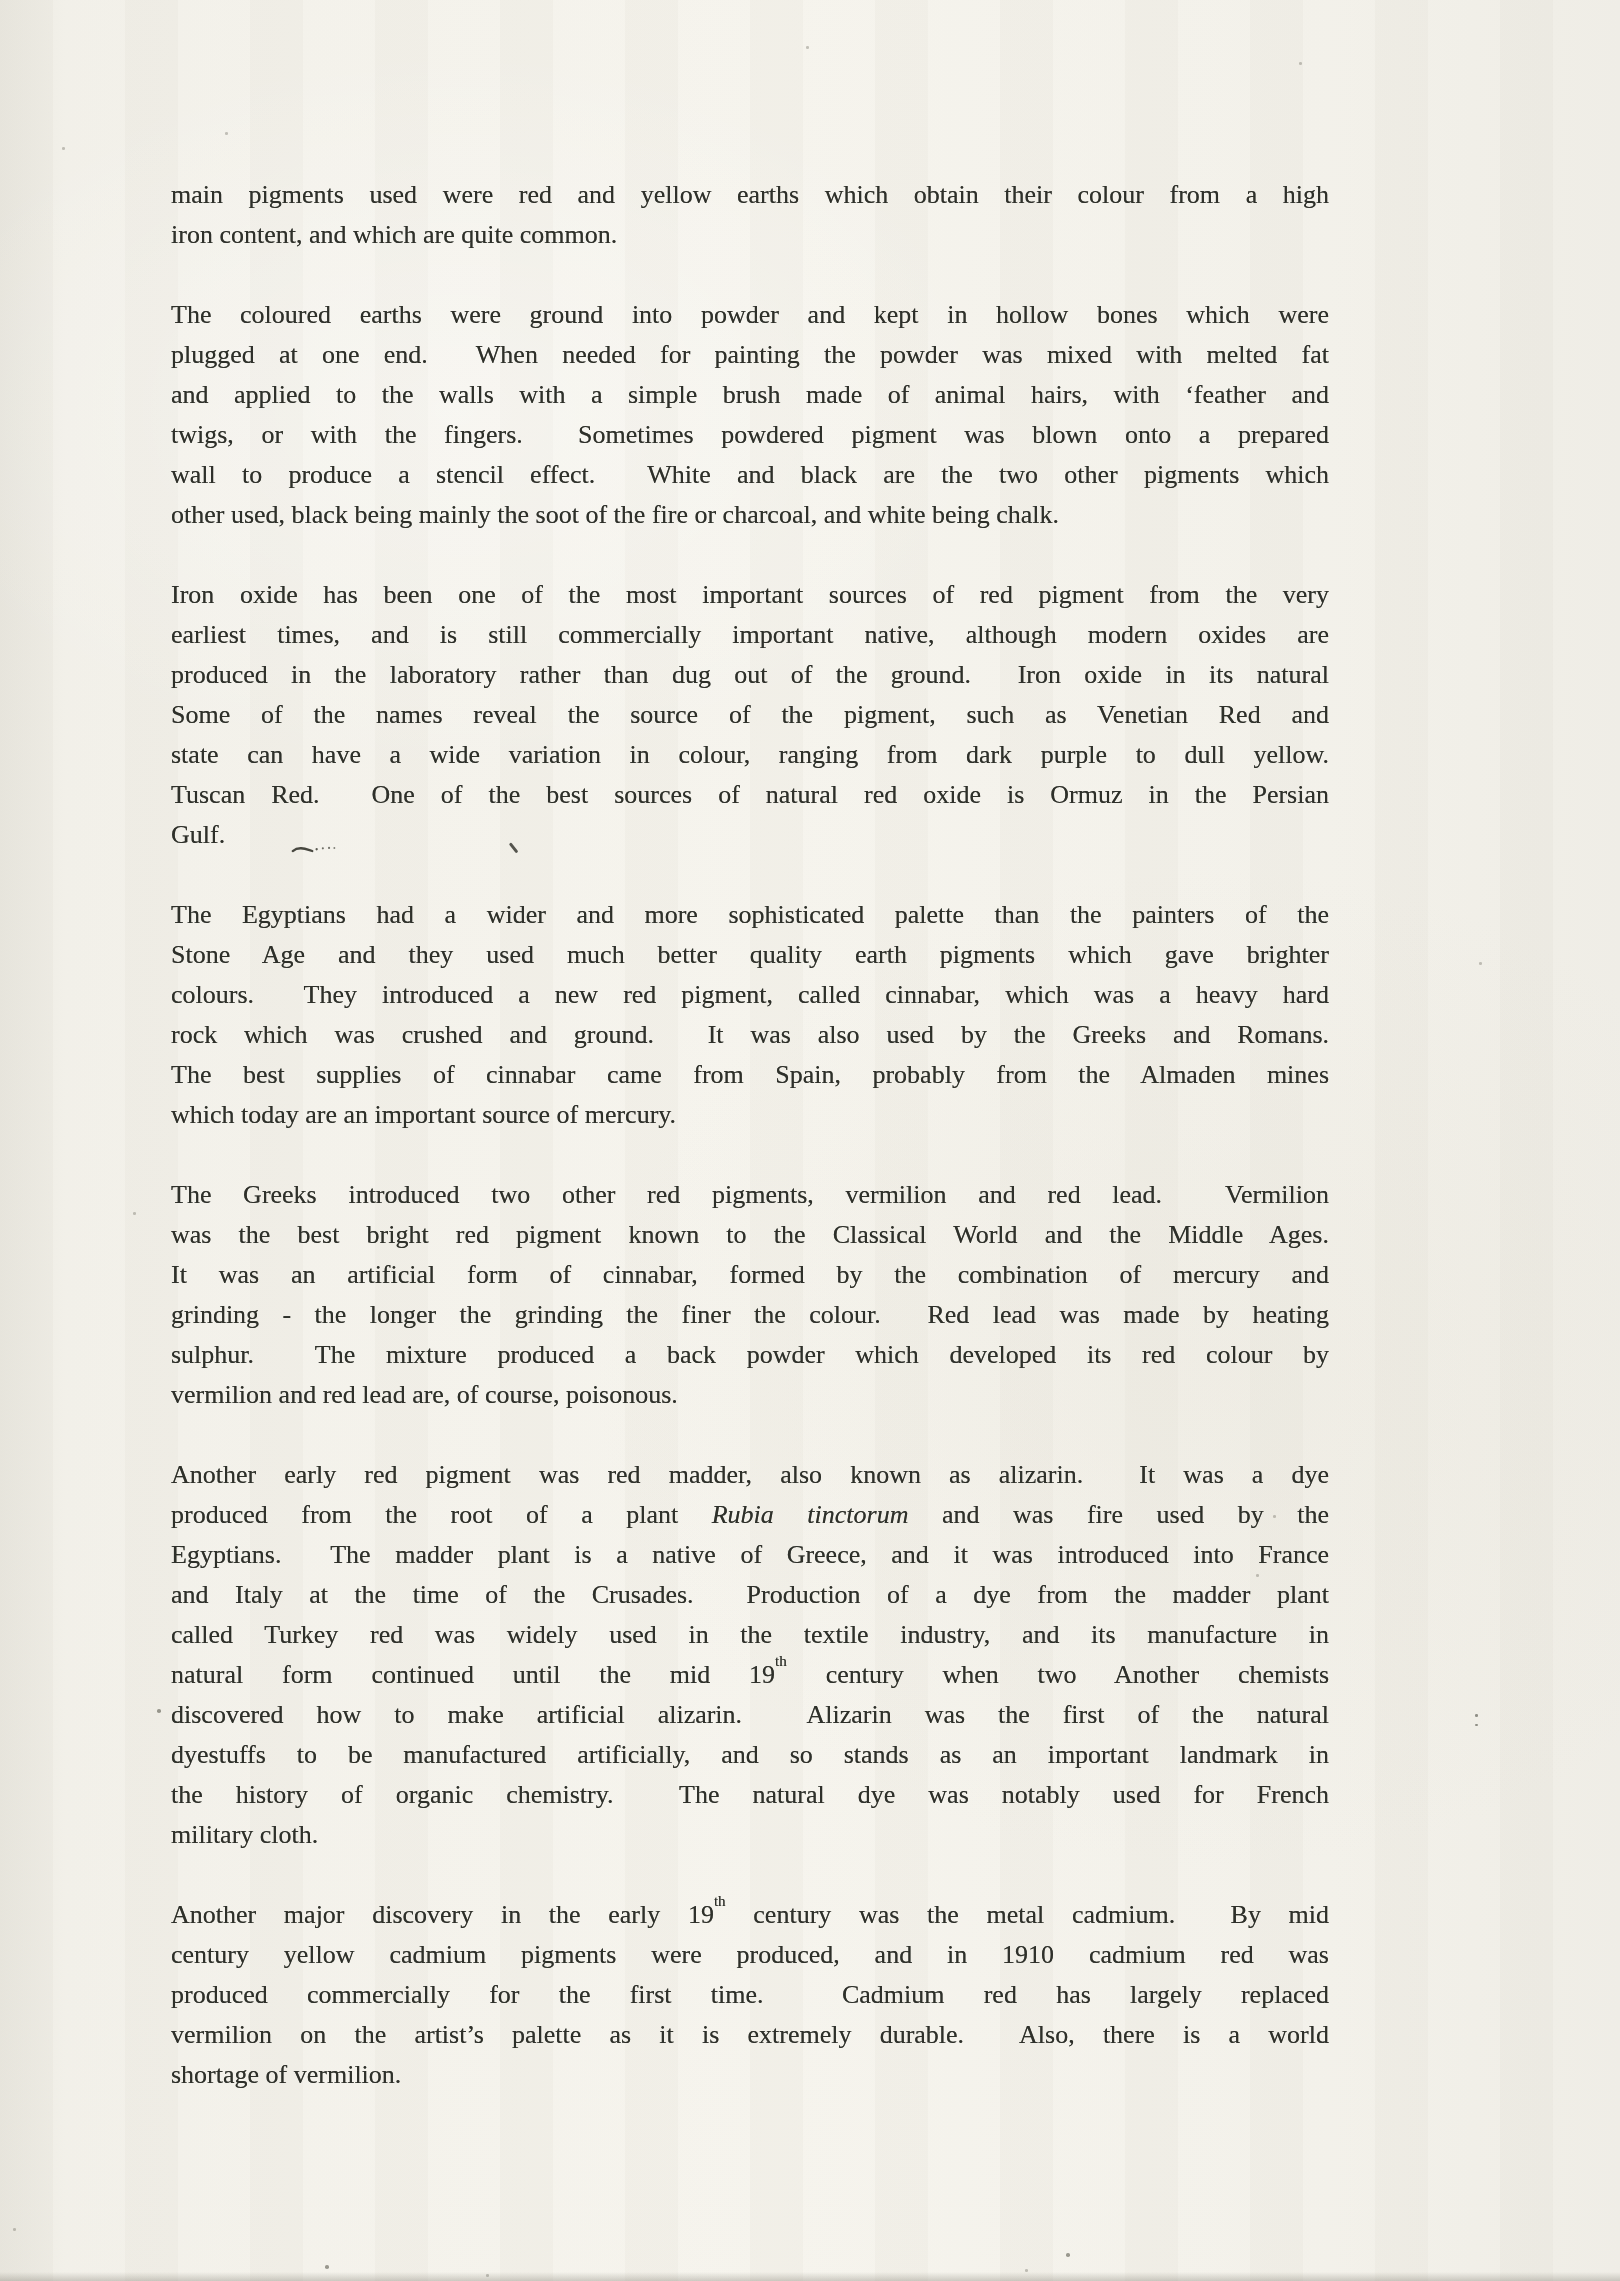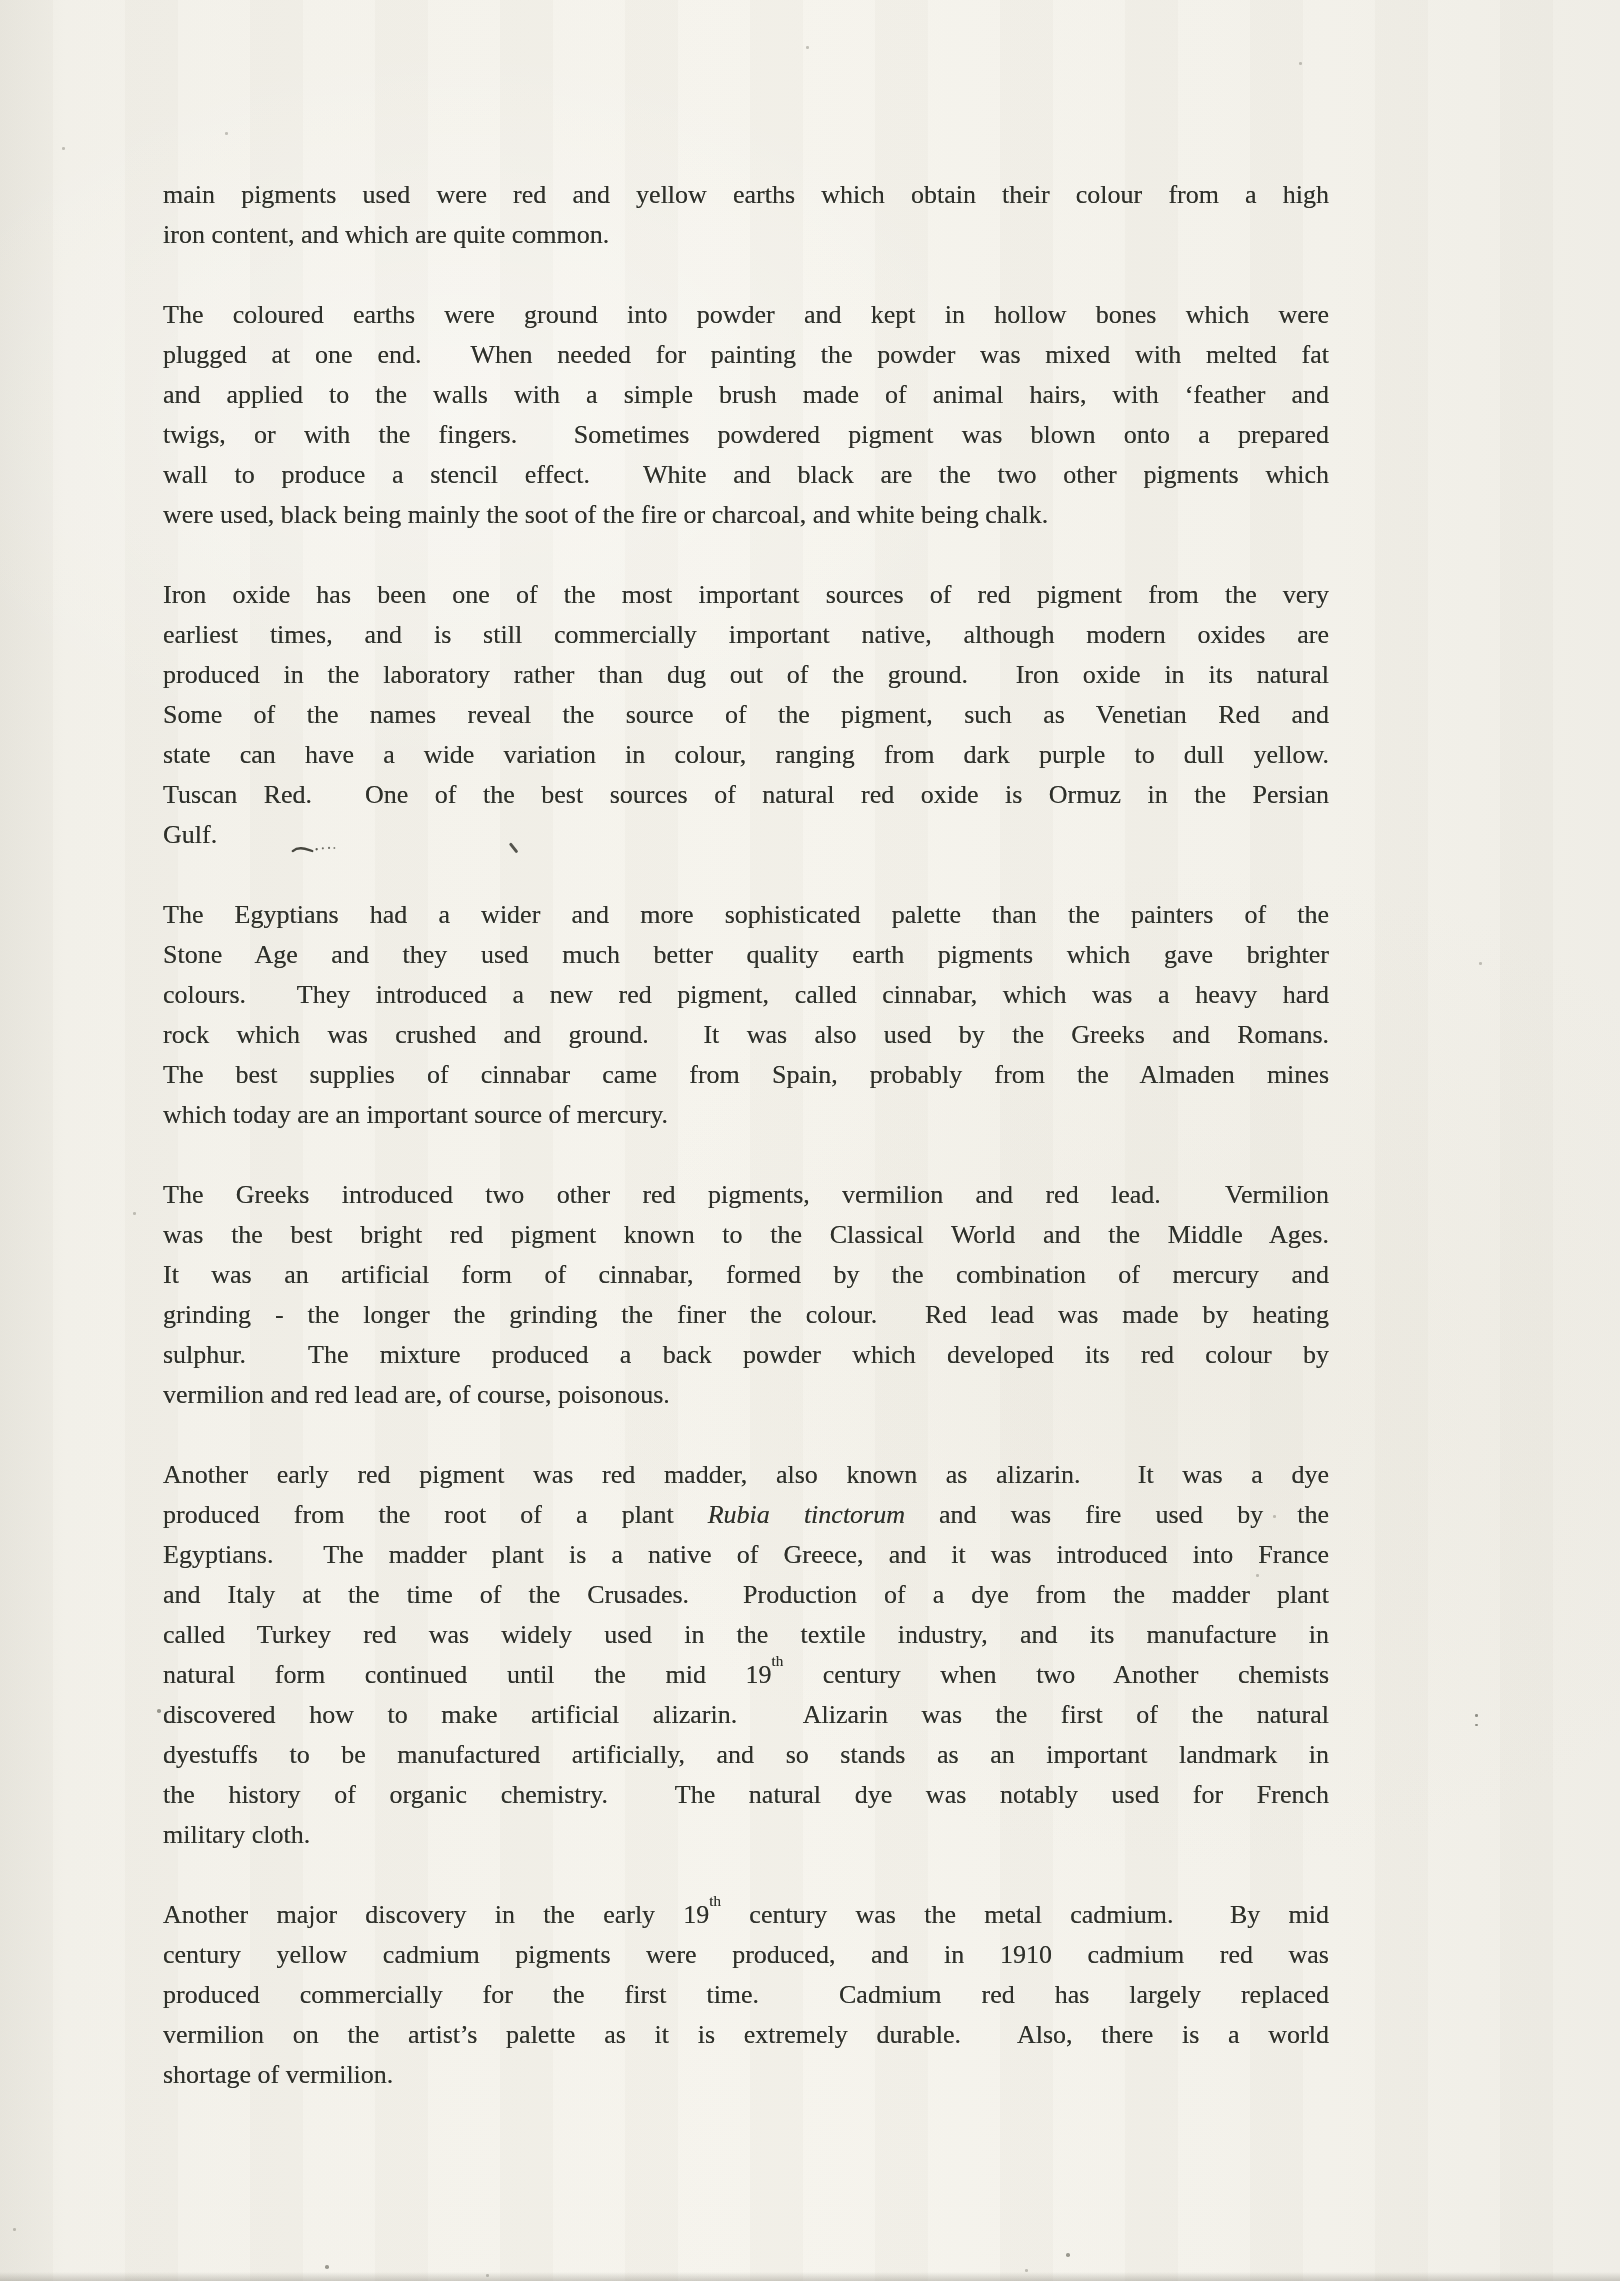--- a/index.html
+++ b/index.html
@@ -29,21 +29,21 @@
     background:linear-gradient(0deg, rgba(110,106,94,0.30), rgba(110,106,94,0.0));
   }
   .text-block{
     position:absolute;
     left:163px;top:175px;width:1166px;
     color:var(--ink);
     font-size:26px;
     line-height:40px;
     text-shadow:0 0 0.4px rgba(46,48,42,0.65);
   }
-  .paragraph{margin:0 0 40px 0;}
+  .paragraph{margin:0 0 40px 8px;}
   .paragraph:last-child{margin-bottom:0;}
   .line{
     text-align:justify;
     text-align-last:justify;
     white-space:normal;
   }
   .line.para-last{
     text-align:right;
     text-align-last:left;
   }
@@ -80,21 +80,21 @@
     <div class="paragraph">
       <div class="line"><span>main pigments used were red and yellow earths which obtain their colour from a high</span></div>
       <div class="line para-last"><span>iron content, and which are quite common.</span></div>
     </div>
     <div class="paragraph">
       <div class="line"><span>The coloured earths were ground into powder and kept in hollow bones which were</span></div>
       <div class="line"><span>plugged at one end.&nbsp; When needed for painting the powder was mixed with melted fat</span></div>
       <div class="line"><span>and applied to the walls with a simple brush made of animal hairs, with ‘feather and</span></div>
       <div class="line"><span>twigs, or with the fingers.&nbsp; Sometimes powdered pigment was blown onto a prepared</span></div>
       <div class="line"><span>wall to produce a stencil effect.&nbsp; White and black are the two other pigments which</span></div>
-      <div class="line para-last"><span>were used, black being mainly the soot of the fire or charcoal, and white being chalk.</span></div>
+      <div class="line para-last"><span>other used, black being mainly the soot of the fire or charcoal, and white being chalk.</span></div>
     </div>
     <div class="paragraph">
       <div class="line"><span>Iron oxide has been one of the most important sources of red pigment from the very</span></div>
       <div class="line"><span>earliest times, and is still commercially important native, although modern oxides are</span></div>
       <div class="line"><span>produced in the laboratory rather than dug out of the ground.&nbsp; Iron oxide in its natural</span></div>
       <div class="line"><span>Some of the names reveal the source of the pigment, such as Venetian Red and</span></div>
       <div class="line"><span>state can have a wide variation in colour, ranging from dark purple to dull yellow.</span></div>
       <div class="line"><span>Tuscan Red.&nbsp; One of the best sources of natural red oxide is Ormuz in the Persian</span></div>
       <div class="line para-last"><span>Gulf.</span></div>
     </div>

